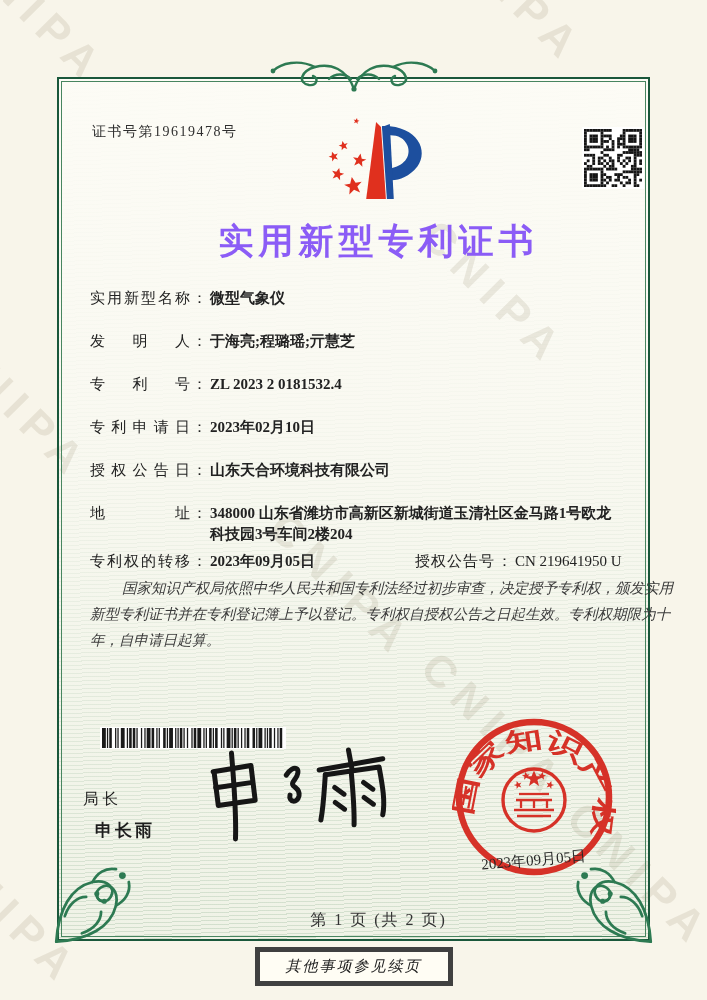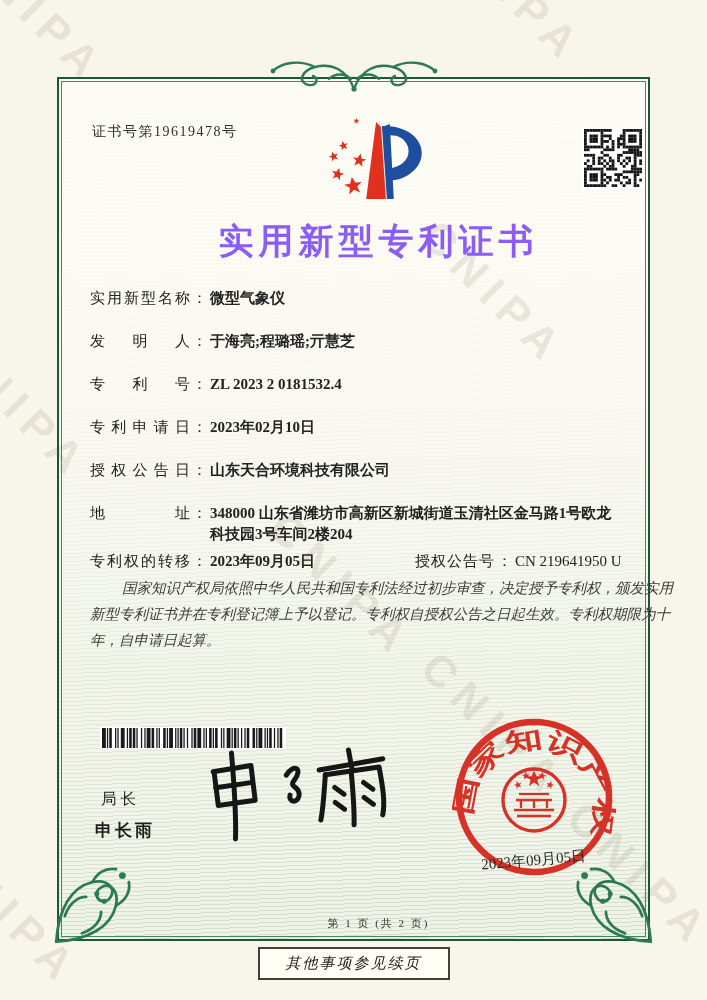--- a/index.html
+++ b/index.html
@@ -46,33 +46,33 @@
   .frow-addr{margin-bottom:6px;}
   .grant-pair{display:flex;margin-left:100px;}
   .grant-pair .glabel{letter-spacing:1px;}
 
   .body-text{position:absolute;top:498px;left:33px;right:25px;font-size:14.5px;line-height:26px;
       color:#3a3a3a;font-style:italic;}
   .body-text p{margin:0 0 4px 0;text-indent:2.2em;}
 
   .barcode{position:absolute;left:43px;top:650px;width:182px;height:20px;background:#fff;padding:1px 2px;}
 
-  .director-title{position:absolute;left:44px;top:712px;font-size:15.5px;letter-spacing:4px;color:#1d1d1d;
+  .director-title{position:absolute;left:26px;top:712px;font-size:15.5px;letter-spacing:4px;color:#1d1d1d;
       font-family:Liberation Serif, serif;}
   .director-name{position:absolute;left:38px;top:742px;font-size:17px;letter-spacing:3px;color:#1d1d1d;
       font-family:Liberation Sans, sans-serif;font-weight:bold;}
   .signature{position:absolute;left:135px;top:668px;width:205px;height:100px;}
 
   .seal{position:absolute;left:395px;top:638px;width:164px;height:164px;opacity:.95;}
 
-  .page-num{position:absolute;bottom:10px;width:100%;text-align:center;font-size:11px;
+  .page-num{position:absolute;bottom:10px;width:100%;text-align:center;font-size:16px;
       letter-spacing:2px;color:#333;}
 
   .footer-note{position:absolute;left:50%;transform:translateX(-50%);top:947px;z-index:6;
-      background:#fffdf4;border:2px solid #404040;padding:5px 26px;font-size:15px;
+      background:#fffdf4;border:5px solid #404040;padding:5px 26px;font-size:15px;
       letter-spacing:2px;font-style:italic;color:#222;white-space:nowrap;}
 </style>
 </head>
 <body>
 
 <div class="page">
 
   <div class="wm-layer">
     <div class="wm" style="left:-58px;top:-14px">CNIPA</div>
     <div class="wm" style="left:420px;top:-34px">CNIPA</div>

